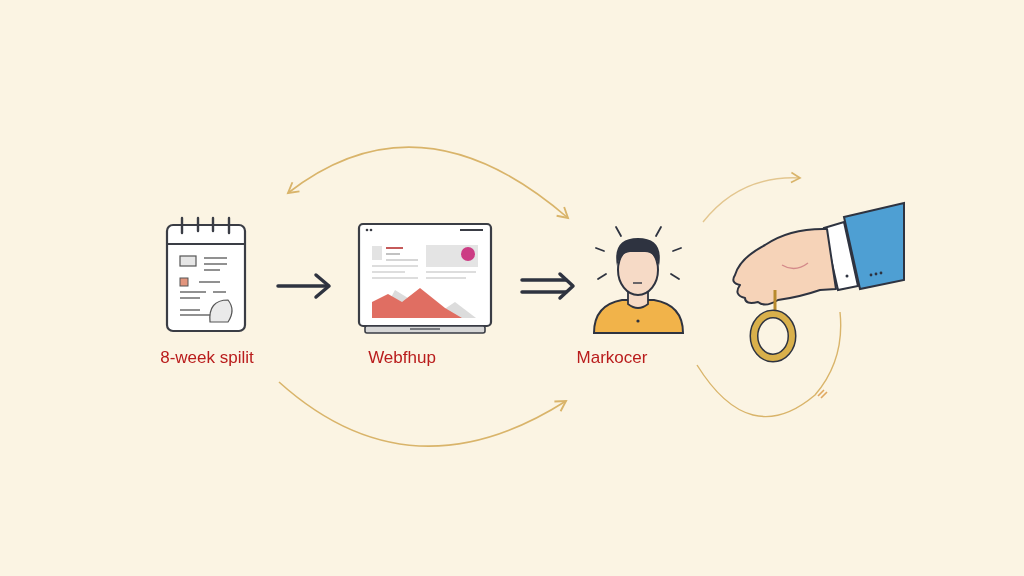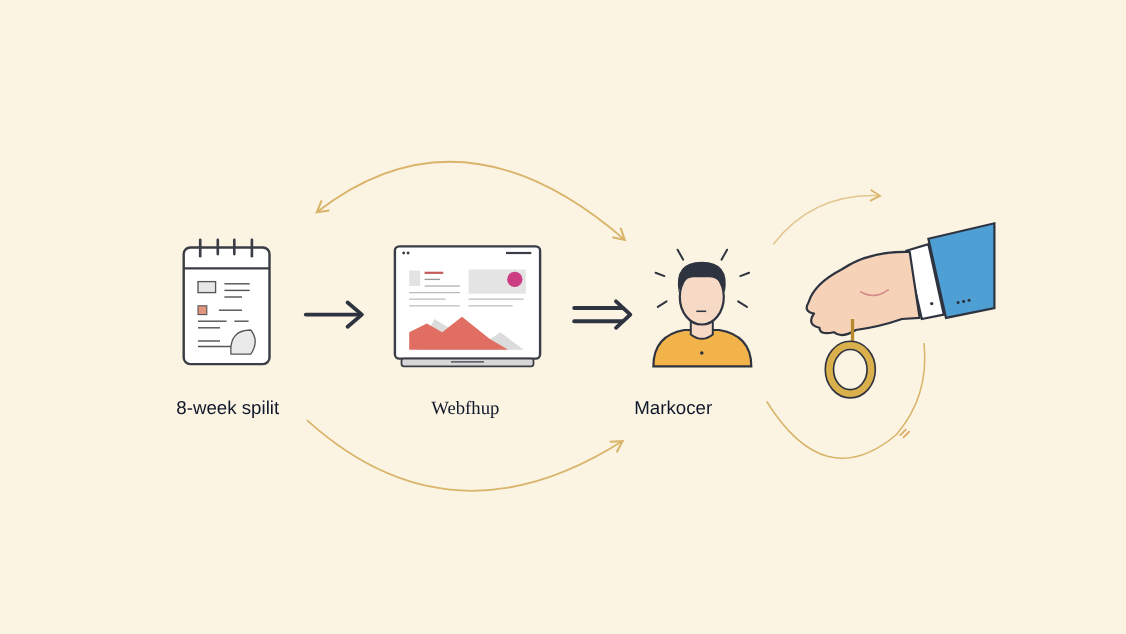--- a/index.html
+++ b/index.html
@@ -4,22 +4,22 @@
   <style>
     html, body { margin: 0; padding: 0; }
     body {
       width: 1024px; height: 576px; overflow: hidden;
       background: #fbf4e3;
       font-family: "Liberation Sans", "DejaVu Sans", sans-serif;
       position: relative;
     }
     .canvas { position: absolute; left: 0; top: 0; width: 1024px; height: 576px; }
     .label {
-      position: absolute; font-size: 17px; color: #0f172a;
-      text-align: left; white-space: nowrap; transform: translateX(-50%); margin-top: 13px;
+      position: absolute; font-size: 17px; color: #b91c1c;
+      text-align: left; white-space: nowrap; transform: translateX(-50%);
     }
   </style>
 </head>
 <body>
 
 <svg class="canvas" viewBox="0 0 1024 576" xmlns="http://www.w3.org/2000/svg">
   <defs>
     <marker id="goldHead" viewBox="0 0 10 10" refX="8" refY="5" markerWidth="9" markerHeight="9" orient="auto-start-reverse">
       <path d="M1,1 L8,5 L1,9" fill="none" stroke="#d9b46a" stroke-width="1.3"></path>
     </marker>
@@ -118,14 +118,14 @@
     <circle cx="871" cy="275" r="1.4" fill="#2e3340"></circle>
       <circle cx="876" cy="274" r="1.4" fill="#2e3340"></circle>
       <circle cx="881" cy="273" r="1.4" fill="#2e3340"></circle>
     <line x1="775" y1="290" x2="775" y2="312" stroke="#b88a2e" stroke-width="3"></line>
     <ellipse cx="773" cy="336" rx="19" ry="22" fill="none" stroke="#2e3340" stroke-width="9"></ellipse>
     <ellipse cx="773" cy="336" rx="19" ry="22" fill="none" stroke="#d9b04b" stroke-width="6"></ellipse>
   </g>
 </svg>
 
 <div class="label" style="left:207px; top:348px;">8-week spilit</div>
-<div class="label" style="left:423px; top:348px;font-family:Liberation Serif, serif;">Webfhup</div>
+<div class="label" style="left:402px; top:348px;">Webfhup</div>
 <div class="label" style="left:612px; top:348px;">Markocer</div>
 
 </body></html>

